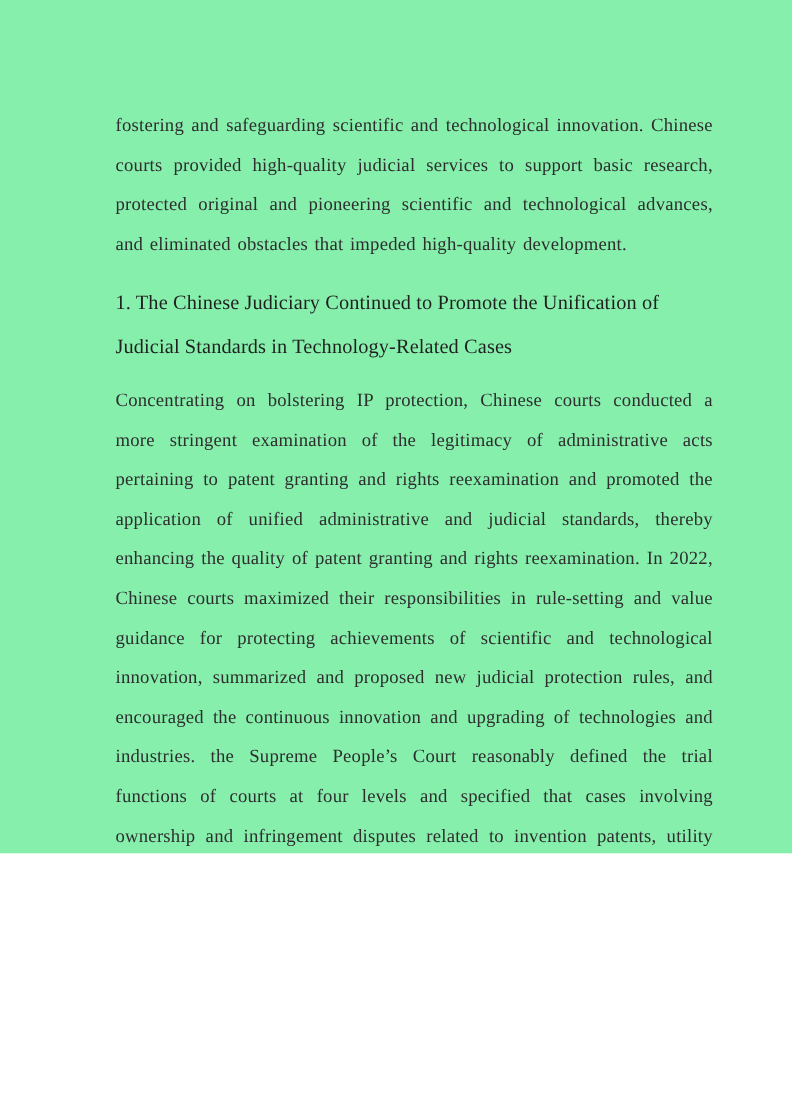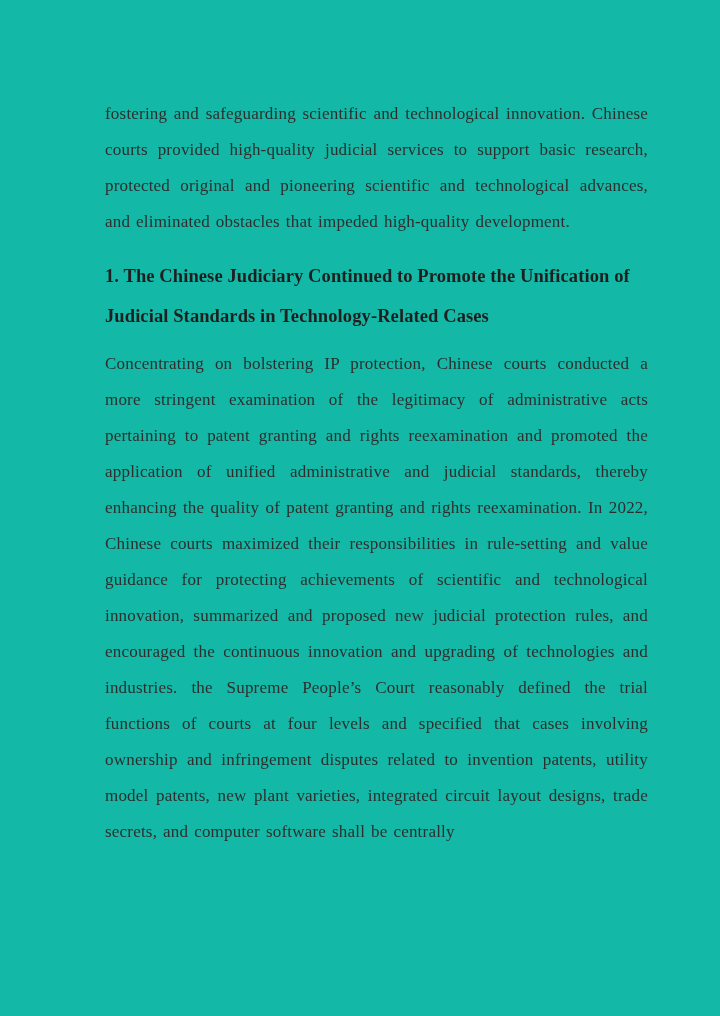--- a/index.html
+++ b/index.html
@@ -3,44 +3,44 @@
 <meta charset="utf-8">
 <style>
   html, body {
     margin: 0;
     padding: 0;
     background: #ffffff;
   }
   .page {
     position: relative;
     width: 720px;
-    height: 1016px;
+    height: 776px;
     margin: 0 auto;
-    background: #14b8a6;
+    background: #86efac;
     box-sizing: border-box;
     padding: 96px 72px 0 105px;
     font-family: "Liberation Serif", serif;
     color: #2e2e2e;
     overflow: hidden;
   }
   .body-text {
     margin: 0;
     font-size: 17px;
     line-height: 36px;
     text-align: justify;
     text-justify: inter-word;
     letter-spacing: 0.2px;
     word-spacing: 1.5px;
     color: #2e2e2e;
   }
   .section-heading {
     margin: 16px 0 10px 0;
     font-size: 18.5px;
     line-height: 40px;
-    font-weight: bold;
+    font-weight: normal;
     text-align: left;
     color: #1f1f1f;
     letter-spacing: 0.1px;
   }
   .page-number {
     position: absolute;
     left: 0;
     right: 0;
     top: 938px;
     text-align: center;

